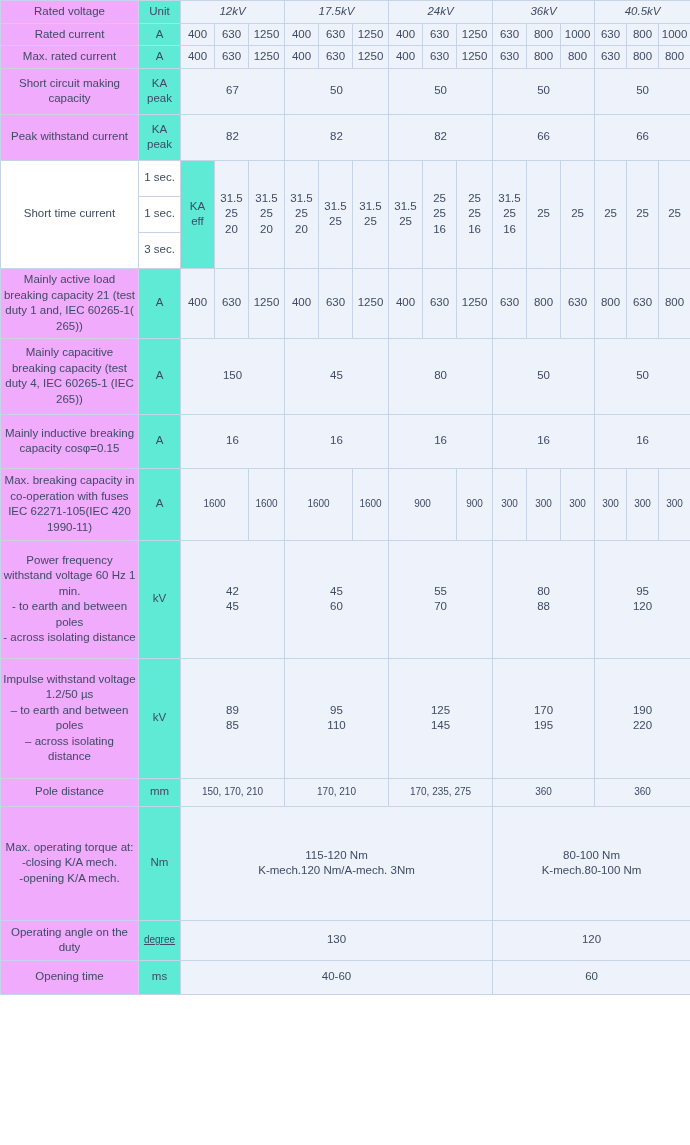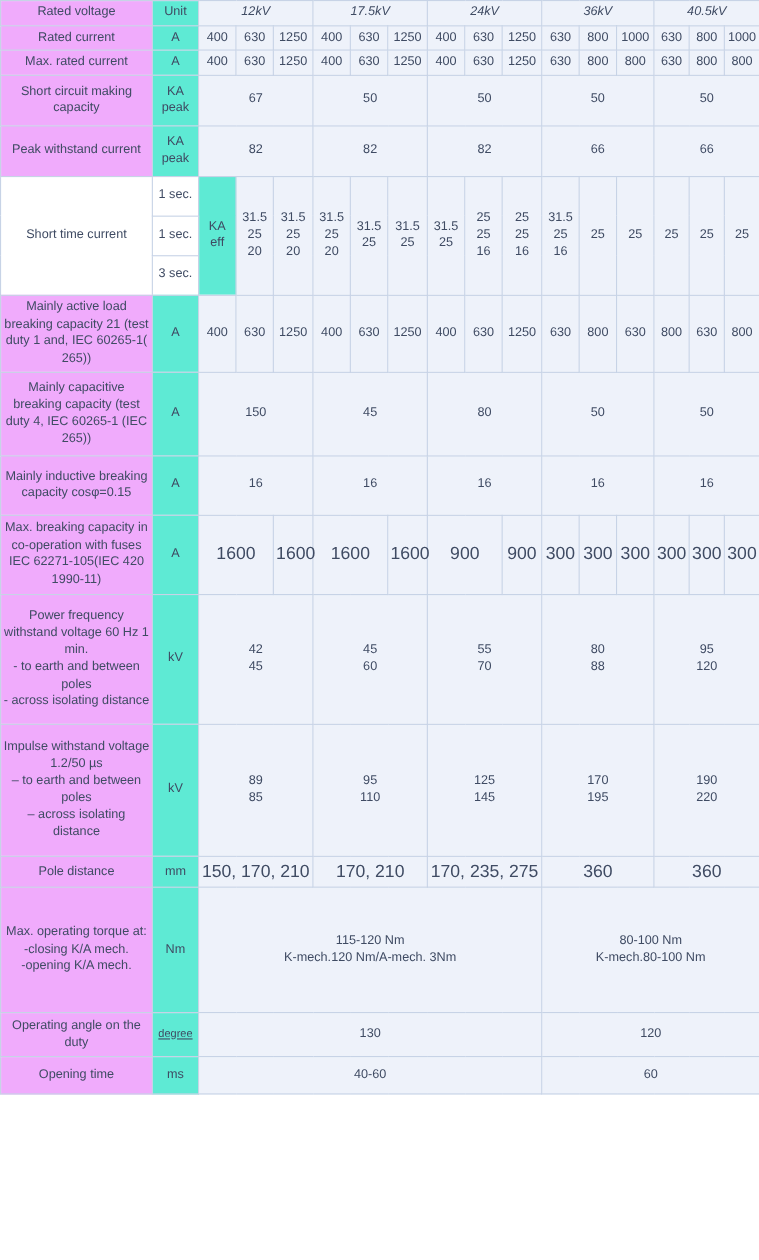--- a/index.html
+++ b/index.html
@@ -36,21 +36,21 @@
     text-align: left;
     padding-left: 8px;
     padding-right: 6px;
     background: #f0abfc;
   }
   .lbl-c { text-align: center; }
   .unit { background: #5eead4; }
   .val { background: #eef2fa; }
   .hdr { background: #eef2fa; font-style: italic; }
   .white { background: #ffffff; margin-left: 48px; }
-  .small { font-size: 16px; }
+  .small { font-size: 10px; }
   .tiny { font-size: 10px; text-decoration: underline; }
   .multiline { white-space: pre-line; }
 </style>
 </head>
 <body>
 
 <table id="spec-table">
   <colgroup>
     <col style="width:138px">
     <col style="width:42px">

